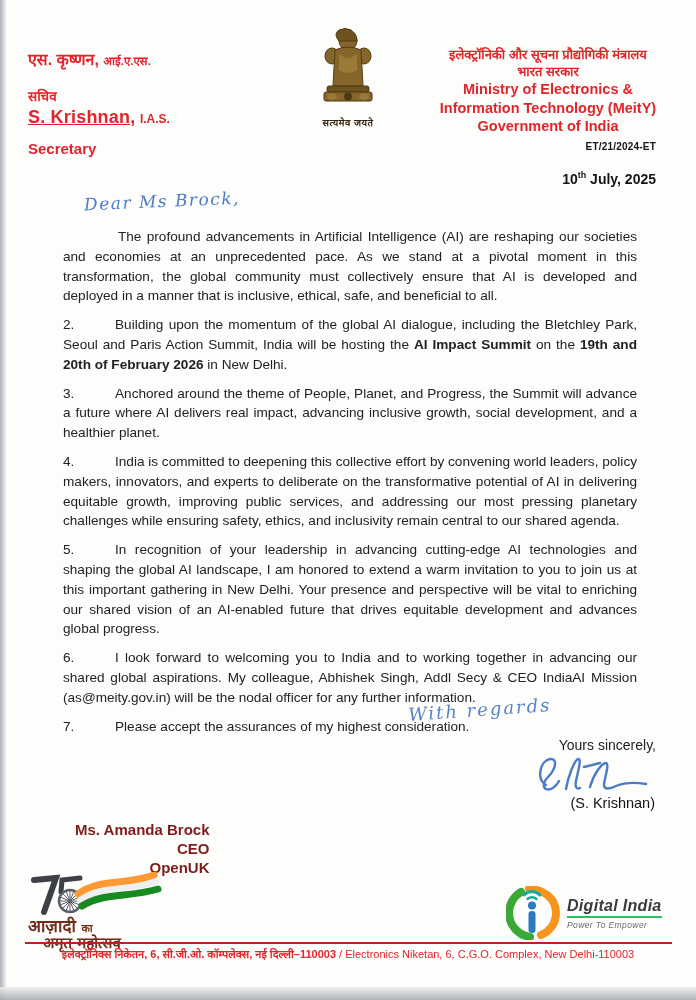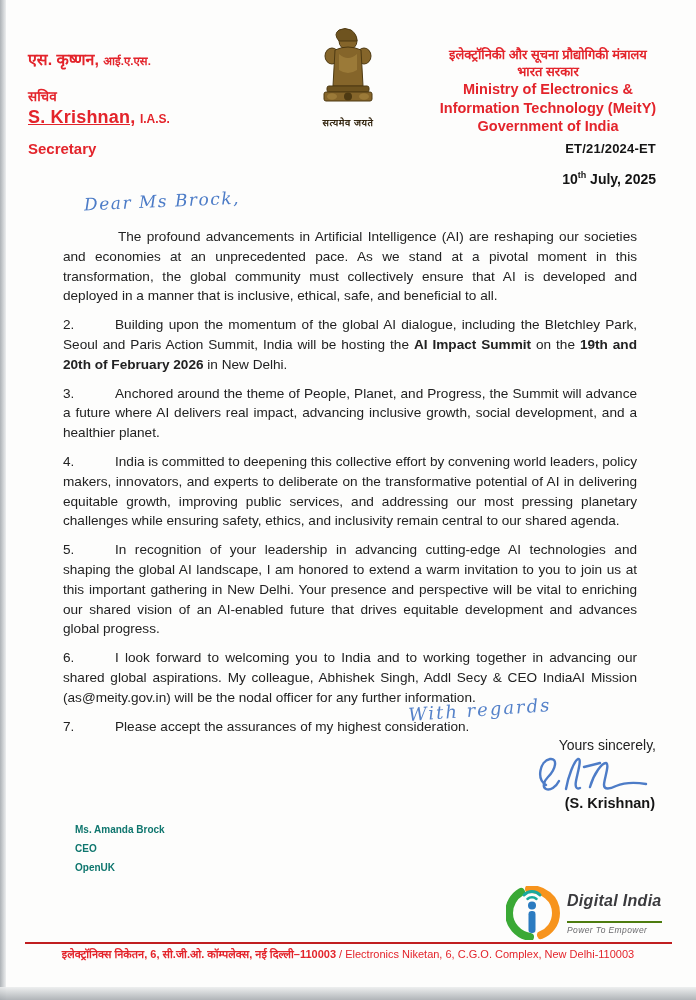--- a/index.html
+++ b/index.html
@@ -25,58 +25,58 @@
 
   .emblem{position:absolute;left:304px;top:28px;width:88px;text-align:center;}
   .emblem .motto{font-size:9.5px;font-weight:bold;color:#33250f;margin-top:2px;letter-spacing:.5px;}
 
   .ministry{position:absolute;left:412px;top:46px;width:272px;text-align:center;
     color:#e3242b;font-weight:bold;}
   .ministry .hi1{font-size:13px;line-height:17px;}
   .ministry .hi2{font-size:13px;line-height:17px;}
   .ministry .en{font-size:14.5px;line-height:18.5px;}
 
-  .ref-no{position:absolute;right:40px;top:141px;font-weight:bold;font-size:13px;color:#141414;letter-spacing:.2px;}
+  .ref-no{position:absolute;right:40px;top:141px;font-weight:bold;font-size:10px;color:#141414;letter-spacing:.2px;}
   .date-line{position:absolute;right:40px;top:170px;font-weight:bold;font-size:14px;color:#141414;}
   .date-line sup{font-size:9px;}
 
   
   .hand{color:#4d7cc7;font-family:"DejaVu Serif","Liberation Serif",serif;
     font-style:italic;}
   .salutation{position:absolute;left:84px;top:191px;font-size:17px;
     transform:rotate(-2.5deg);letter-spacing:1.5px;}
   .regards{position:absolute;left:408px;top:699px;font-size:18px;
     transform:rotate(-4deg);letter-spacing:2px;opacity:.95;}
 
   
   .letter-body{position:absolute;left:63px;top:227px;width:574px;}
   .para{margin:0 0 9px 0;font-size:13.6px;line-height:19.8px;text-align:justify;color:#222;}
   .para.indent{text-indent:55px;}
   .pnum{display:inline-block;width:52px;text-indent:0;}
 
   
   .yours{position:absolute;right:40px;top:737px;font-size:14px;color:#222;}
   .signature{position:absolute;right:46px;top:753px;}
-  .signatory{position:absolute;right:41px;top:795px;font-weight:bold;font-size:14.5px;color:#151515;padding-left:36px;}
-
-  
-  .addressee{position:absolute;left:75px;top:820px;font-weight:bold;font-size:10px;
-    line-height:19px;color:#0f766e;}
+  .signatory{position:absolute;right:41px;top:795px;font-weight:normal;font-size:14.5px;color:#151515;padding-left:36px;}
+
+  
+  .addressee{position:absolute;left:75px;top:820px;font-weight:bold;font-size:15px;
+    line-height:19px;color:#7f1d1d;text-align:right;}
 
   
   .azadi{position:absolute;left:28px;top:872px;width:150px;}
   .azadi-text{color:#6e2f1e;font-weight:bold;line-height:1.05;margin-top:-4px;
     font-family:"DejaVu Sans",sans-serif;}
   .azadi-text .w1{font-size:17px;}
   .azadi-text .w2{font-size:11px;}
   .azadi-text .l2{font-size:15px;margin-left:15px;}
 
   .digital-india{position:absolute;left:506px;top:886px;display:flex;align-items:center;gap:7px;}
   .di-text .di-title{font-size:16px;font-weight:bold;font-style:italic;color:#3a3a3d;
-    border-bottom:2px solid #4d7c0f;padding-bottom:11px;letter-spacing:.3px;}
+    border-bottom:2px solid #22c55e;padding-bottom:1px;letter-spacing:.3px;}
   .di-text .di-tag{font-size:8.5px;font-style:italic;color:#6b6b6e;margin-top:2px;letter-spacing:.4px;}
 
   
   .footer-rule{position:absolute;left:25px;right:24px;top:942px;height:2px;background:#c01e20;}
   .footer{position:absolute;left:0;top:947px;width:100%;text-align:center;color:#e3242b;}
   .footer .f1{font-size:11px;line-height:15px;}
   .footer .f1 .hi{font-weight:bold;}
   .footer .f2{font-size:10.5px;line-height:15px;}
 </style>
 </head>
@@ -155,20 +155,42 @@
     </svg>
   </div>
   <div class="signatory">(S. Krishnan)</div>
 
   <div class="addressee">
     <div>Ms. Amanda Brock</div>
     <div>CEO</div>
     <div>OpenUK</div>
   </div>
 
+  <div class="azadi">
+    <svg width="138" height="46" viewBox="0 0 138 46">
+      <g fill="none" stroke-linecap="round">
+        <path d="M6 8 L28 6 L16 40" stroke="#3d4046" stroke-width="6"></path>
+        <path d="M52 6 L34 8 L33 20" stroke="#3d4046" stroke-width="5"></path>
+        <circle cx="42" cy="29" r="11" stroke="#5a5e66" stroke-width="2.5" fill="#fff"></circle>
+        <g stroke="#5a5e66" stroke-width="1">
+          <path d="M42 18 V40 M31 29 H53 M34.2 21.2 L49.8 36.8 M49.8 21.2 L34.2 36.8 M38 19 L46 39 M46 19 L38 39 M32 25 L52 33 M52 25 L32 33"></path>
+        </g>
+        <path d="M50 22 C72 6 96 14 126 3" stroke="#ff9933" stroke-width="7"></path>
+        <path d="M52 28 C74 13 98 20 128 10" stroke="#efefef" stroke-width="6"></path>
+        <path d="M54 34 C76 20 100 26 130 17" stroke="#188a1f" stroke-width="7"></path>
+      </g>
+    </svg>
+    <div class="azadi-text">
+      <div>
+        <span class="w1">आज़ादी</span>
+        <span class="w2">का</span>
+      </div>
+      <div class="l2">अमृत महोत्सव</div>
+    </div>
+  </div>
 
   <div class="digital-india">
     <svg width="54" height="54" viewBox="0 0 54 54">
       <g fill="none" stroke-linecap="round">
         <path d="M24 51 C12 49 3 39 3 27 C3 18 8 10 15 6" stroke="#3aa935" stroke-width="8"></path>
         <path d="M23 3 C37 3 50 12 50 27 C50 38 43 46 35 49" stroke="#f7941d" stroke-width="8"></path>
         <path d="M18 9 A11 11 0 0 1 34 9" stroke="#18a99e" stroke-width="3"></path>
         <path d="M21.5 13 A6.5 6.5 0 0 1 30.5 13" stroke="#18a99e" stroke-width="2.5"></path>
       </g>
       <circle cx="26" cy="19.5" r="4" fill="#2b7bc0"></circle>

